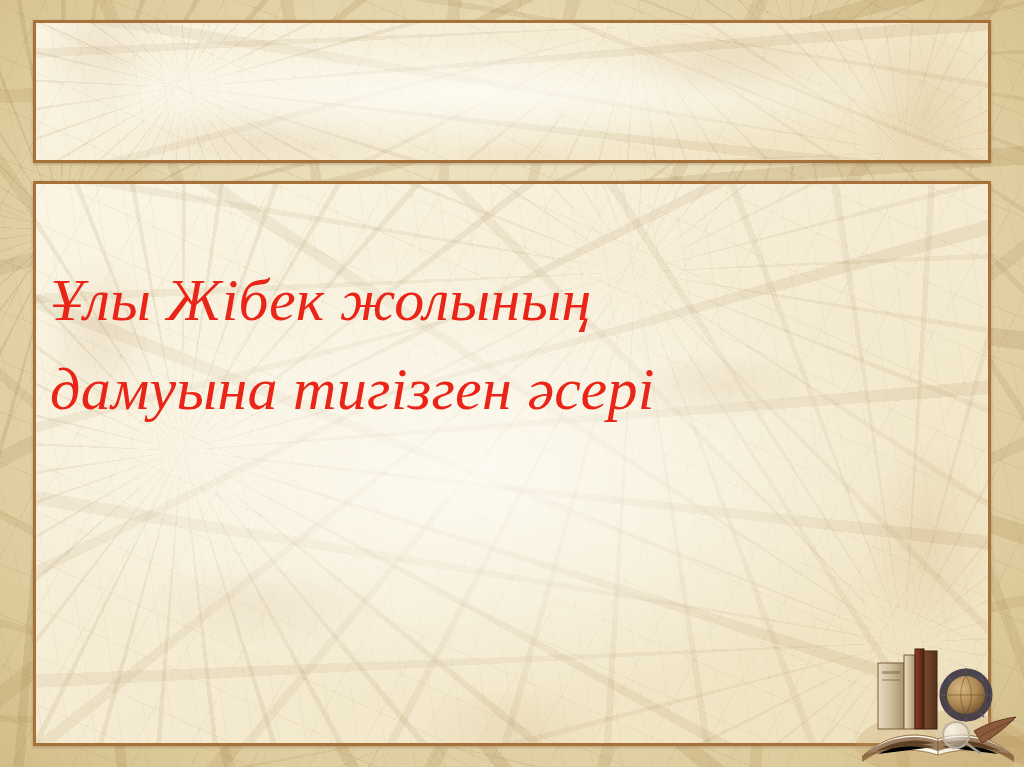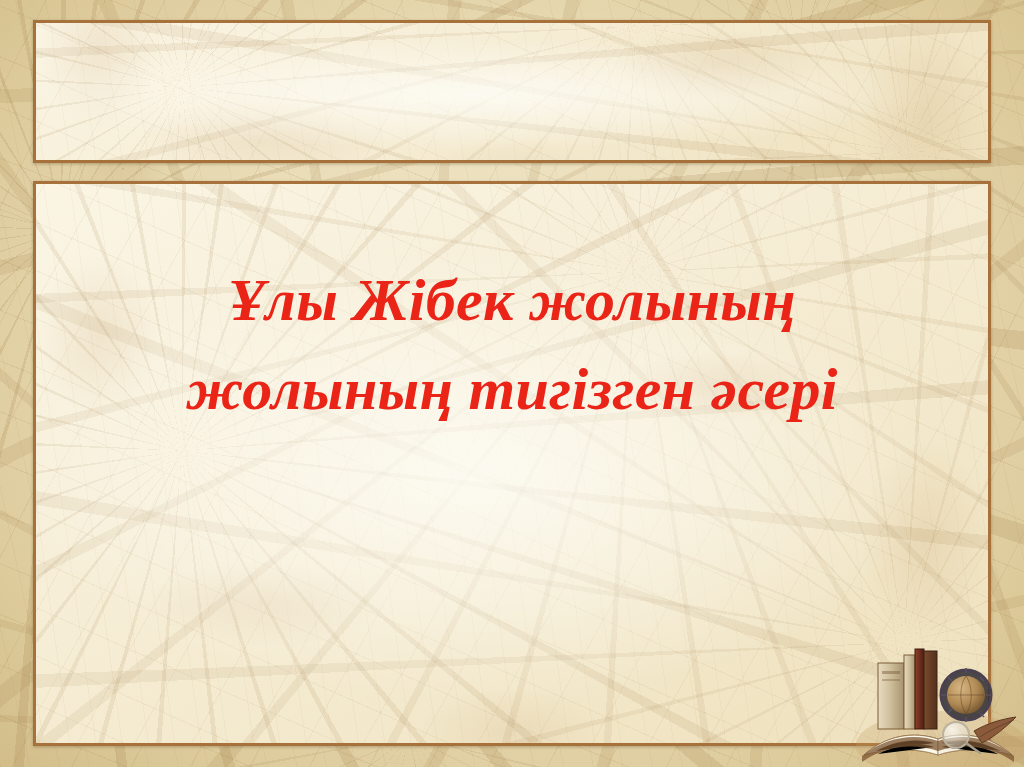--- a/index.html
+++ b/index.html
@@ -104,24 +104,24 @@
 
   #title-frame{ left:33px; top:20px; width:952px; height:137px; }
   #body-frame { left:33px; top:181px; width:952px; height:559px; }
 
   
   .heading{
     position:absolute;
     left:0; right:0;
     top:72px;
     z-index:5;
-    text-align:center;
+    text-align:left;
     color:#EB2418;
     font-family:"Liberation Serif","DejaVu Serif",serif;
-    font-weight:bold;
+    font-weight:normal;
     font-style:italic;
     font-size:60px;
     line-height:89px;
     letter-spacing:.3px;
     padding:0 14px;
     white-space:nowrap;
   }
   .heading .ln{ display:block; }
 
   .title-placeholder{
@@ -150,21 +150,21 @@
     <div class="sheen"></div>
     <div class="title-placeholder"></div>
   </div>
 
   <div class="frame" id="body-frame">
     <div class="inner-tex"></div>
     <div class="sheen"></div>
 
     <div class="heading">
       <span class="ln">Ұлы Жібек жолының</span>
-      <span class="ln">жолының тигізген әсері</span>
+      <span class="ln">дамуына тигізген әсері</span>
     </div>
   </div>
 
   <svg class="stilllife" viewBox="0 0 168 140">
     <defs>
       <linearGradient id="pgBook" x1="0" y1="0" x2="1" y2="0">
         <stop offset="0" stop-color="#e8dcc0"></stop>
         <stop offset="0.5" stop-color="#cdbd9a"></stop>
         <stop offset="1" stop-color="#a8936e"></stop>
       </linearGradient>

